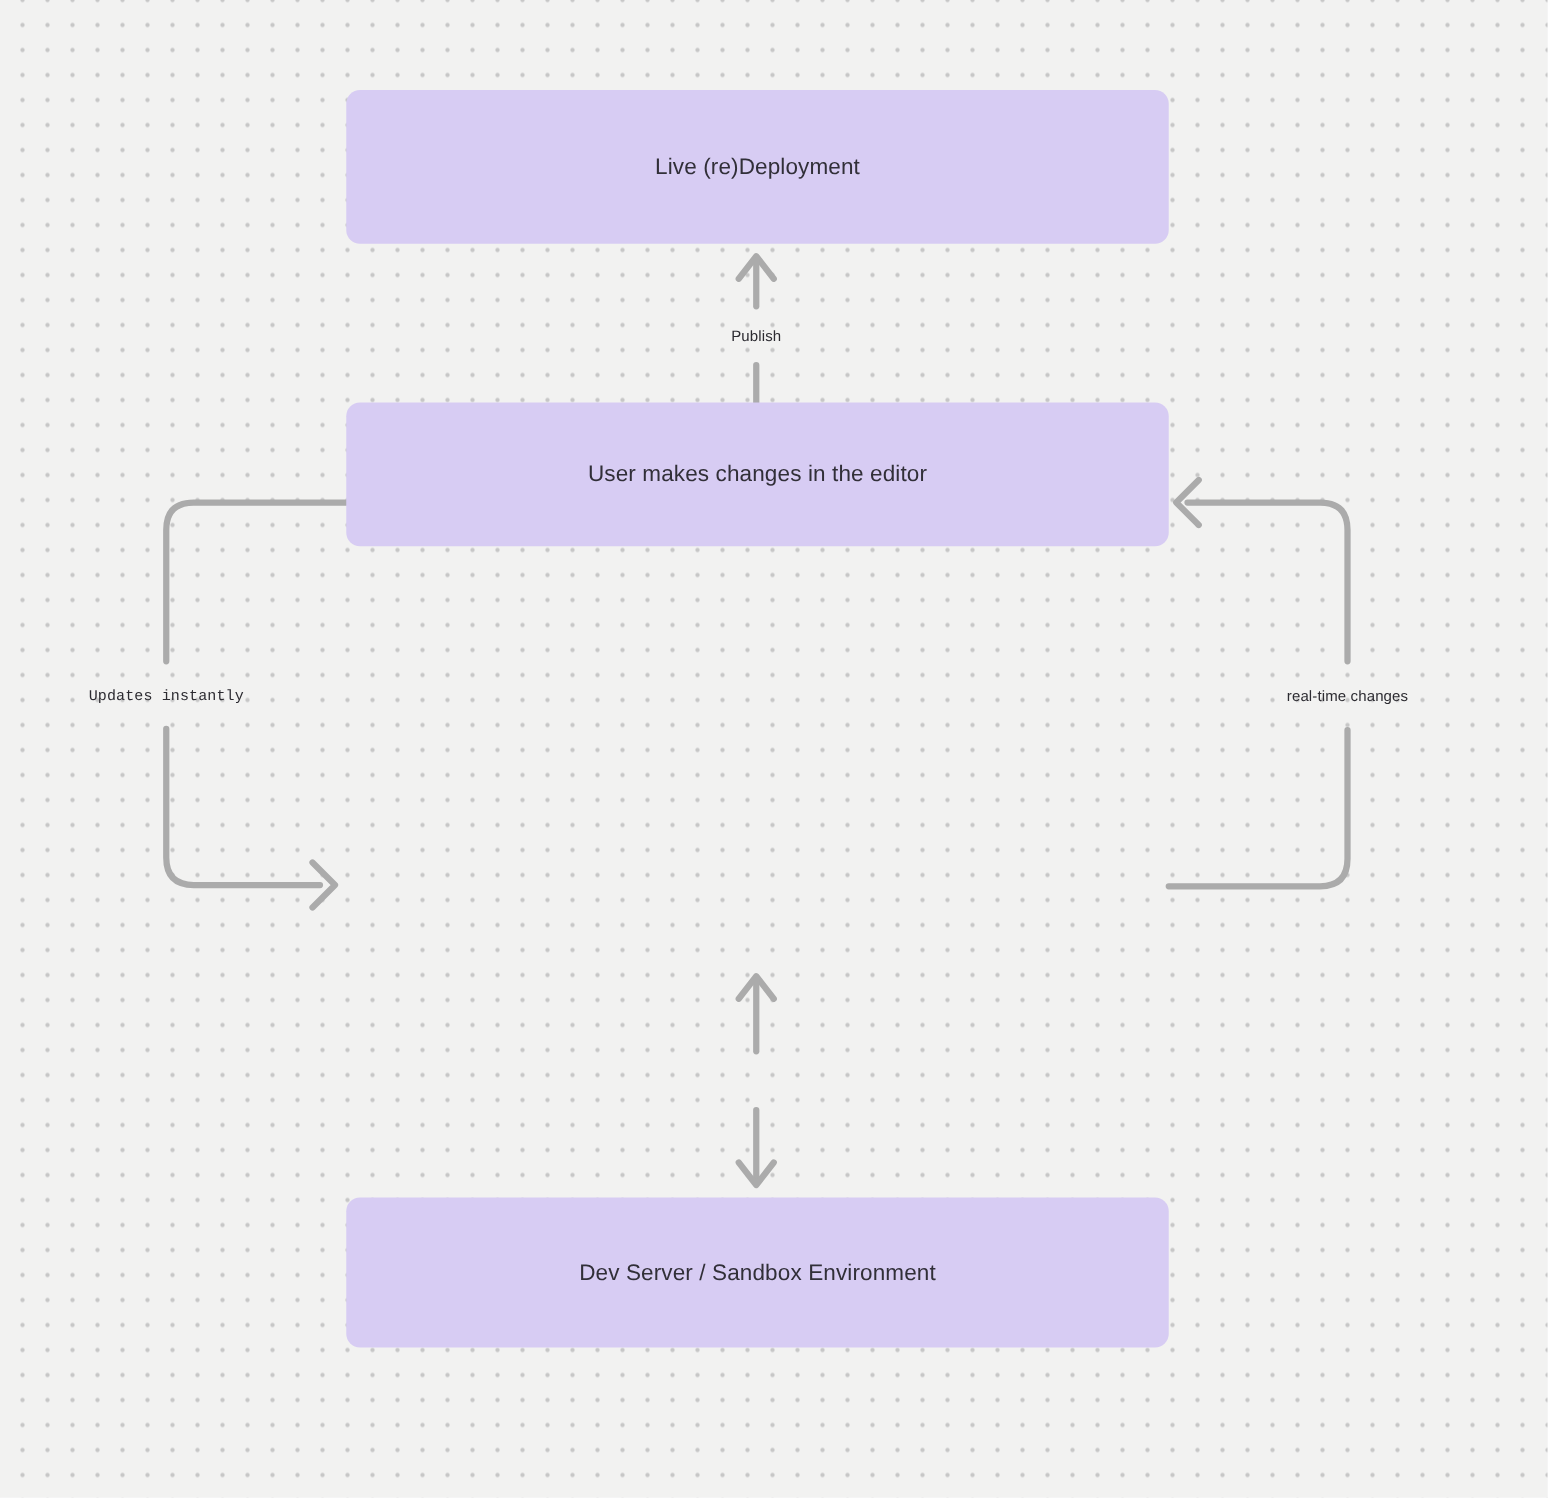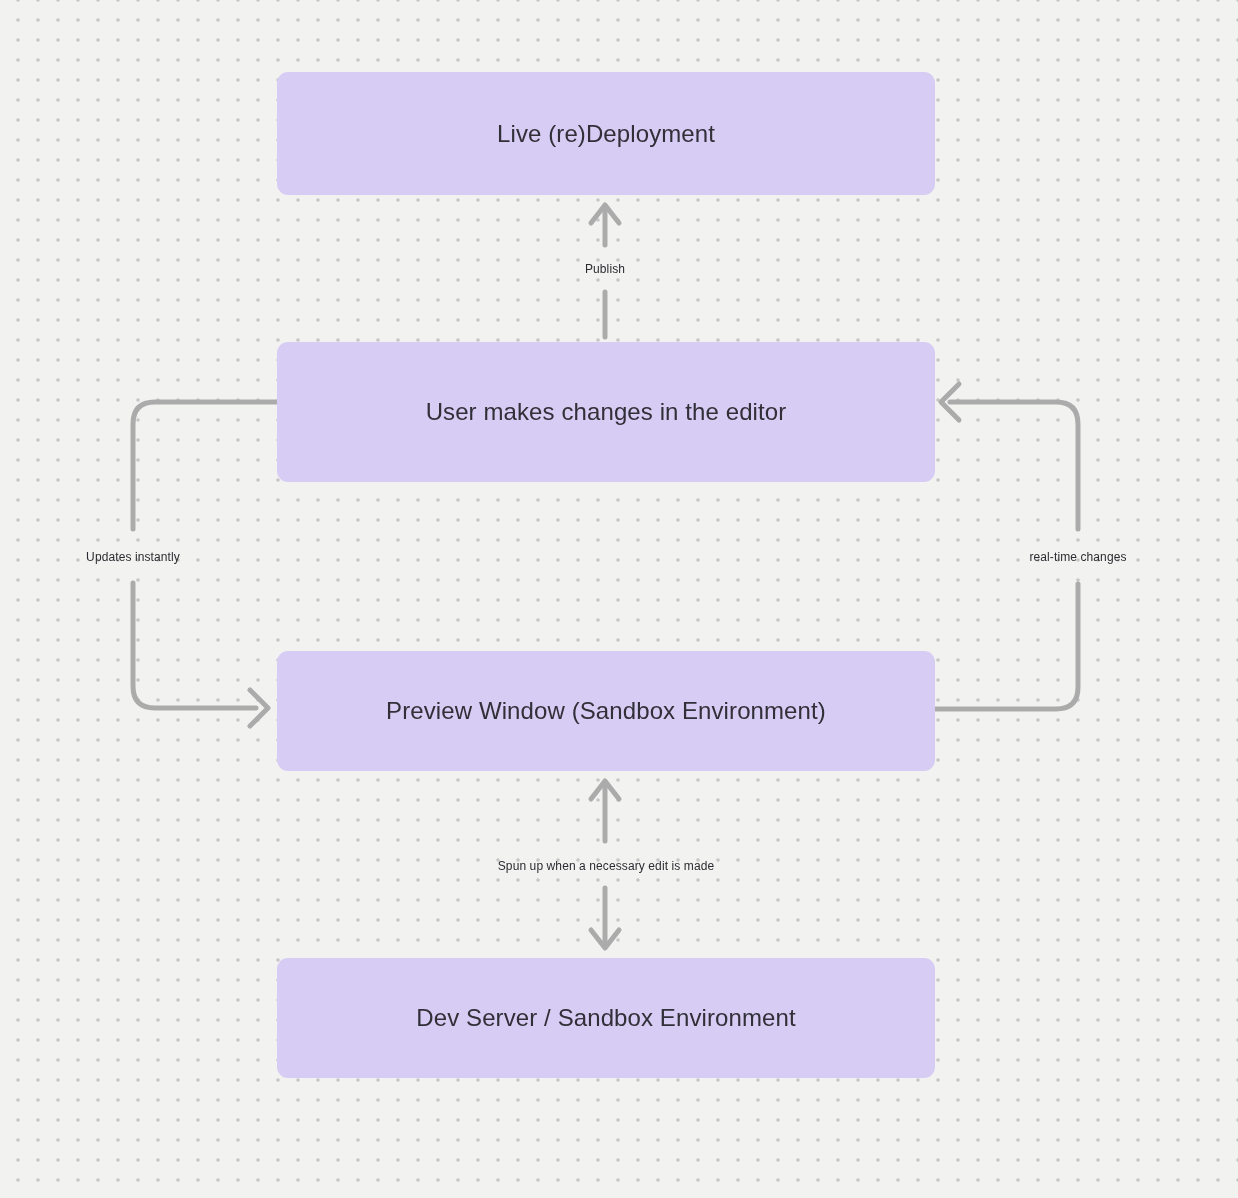--- a/index.html
+++ b/index.html
@@ -22,26 +22,26 @@
     left: 277px;
     width: 658px;
     background: #d7ccf3;
     border-radius: 11px;
     display: flex;
     align-items: center;
     justify-content: center;
     text-align: center;
   }
   .node-label {
-    font-size: 24px;
+    font-size: 18px;
     color: #312f38;
     letter-spacing: 0.1px;
   }
   .node-1 { top: 72px;  height: 123px; }
-  .node-2 { top: 342px; height: 140px; }
+  .node-2 { top: 322px; height: 115px; }
   .node-3 { top: 651px; height: 120px; }
   .node-4 { top: 958px; height: 120px; }
   .edges-svg {
     position: absolute;
     left: 0;
     top: 0;
     pointer-events: none;
   }
   .edges-svg path {
     fill: none;
@@ -52,21 +52,21 @@
   }
   .edge-label {
     position: absolute;
     transform: translate(-50%, -50%);
     font-size: 12px;
     color: #2c2b31;
     white-space: nowrap;
     letter-spacing: 0.1px;
   }
   .edge-label-publish  { left: 605px;  top: 269px; }
-  .edge-label-updates  { left: 133px;  top: 557px; }
+  .edge-label-updates  { left: 133px;  top: 557px; font-family: Liberation Mono, monospace; }
   .edge-label-feedback { left: 1078px; top: 557px; }
   .edge-label-spunup   { left: 606px;  top: 866px; }
 </style>
 </head>
 <body>
 
 <div class="canvas">
 
   <svg class="edges-svg" width="1238" height="1198" viewBox="0 0 1238 1198">
 
@@ -97,29 +97,25 @@
   </svg>
 
   <div class="node node-1">
     <span class="node-label">Live (re)Deployment</span>
   </div>
 
   <div class="node node-2">
     <span class="node-label">User makes changes in the editor</span>
   </div>
 
-  <div class="node node-3">
-    <span class="node-label">Preview Window (Sandbox Environment)</span>
-  </div>
 
   <div class="node node-4">
     <span class="node-label">Dev Server / Sandbox Environment</span>
   </div>
 
   <div class="edge-label edge-label-publish">Publish</div>
 
   <div class="edge-label edge-label-updates">Updates instantly</div>
 
   <div class="edge-label edge-label-feedback">real-time changes</div>
 
-  <div class="edge-label edge-label-spunup">Spun up when a necessary edit is made</div>
 
 </div>
 
 </body></html>

